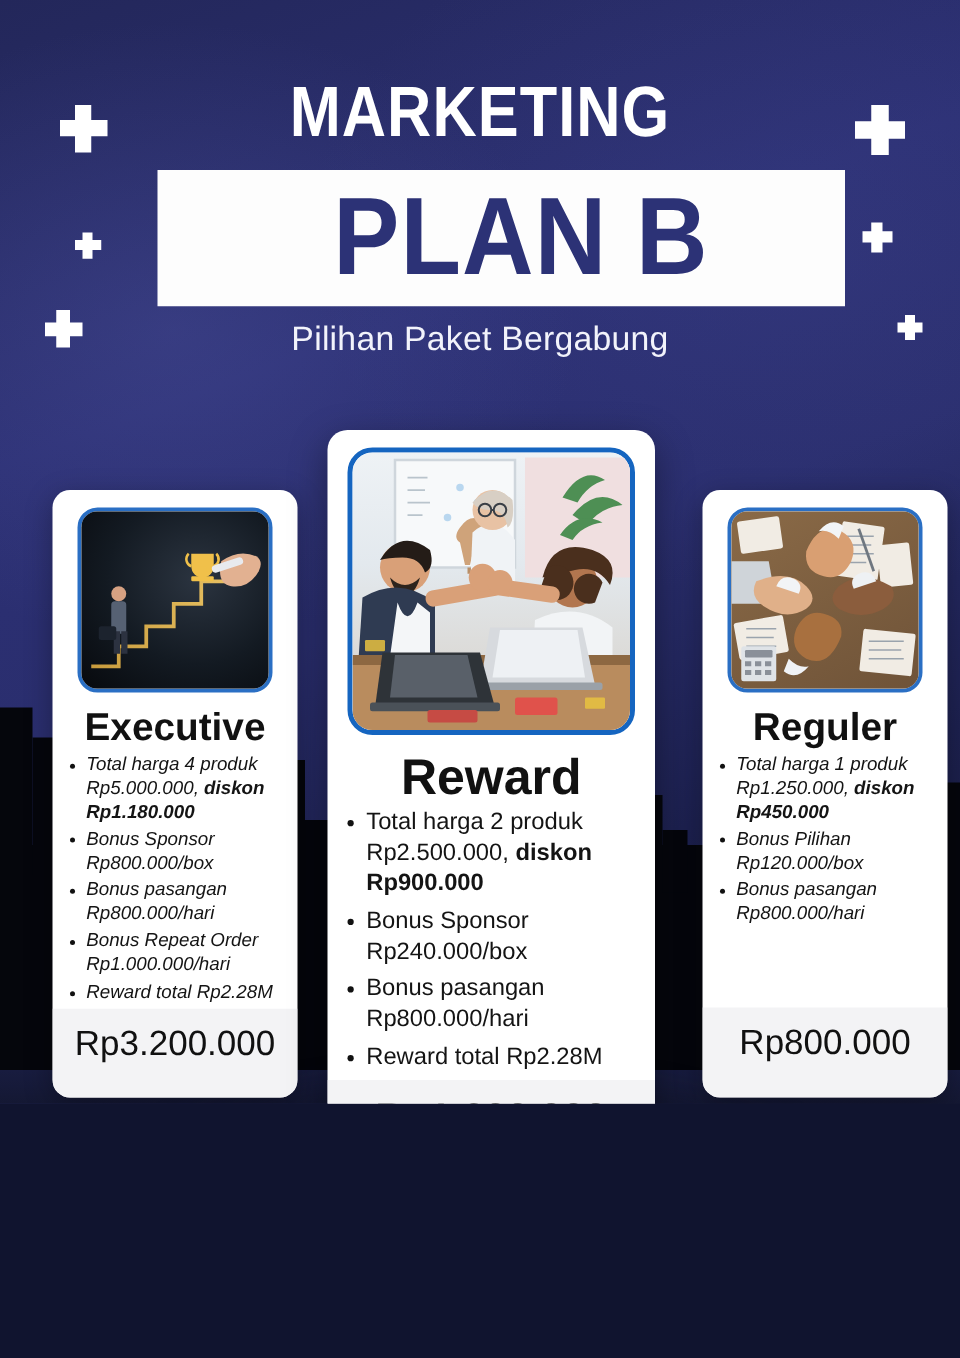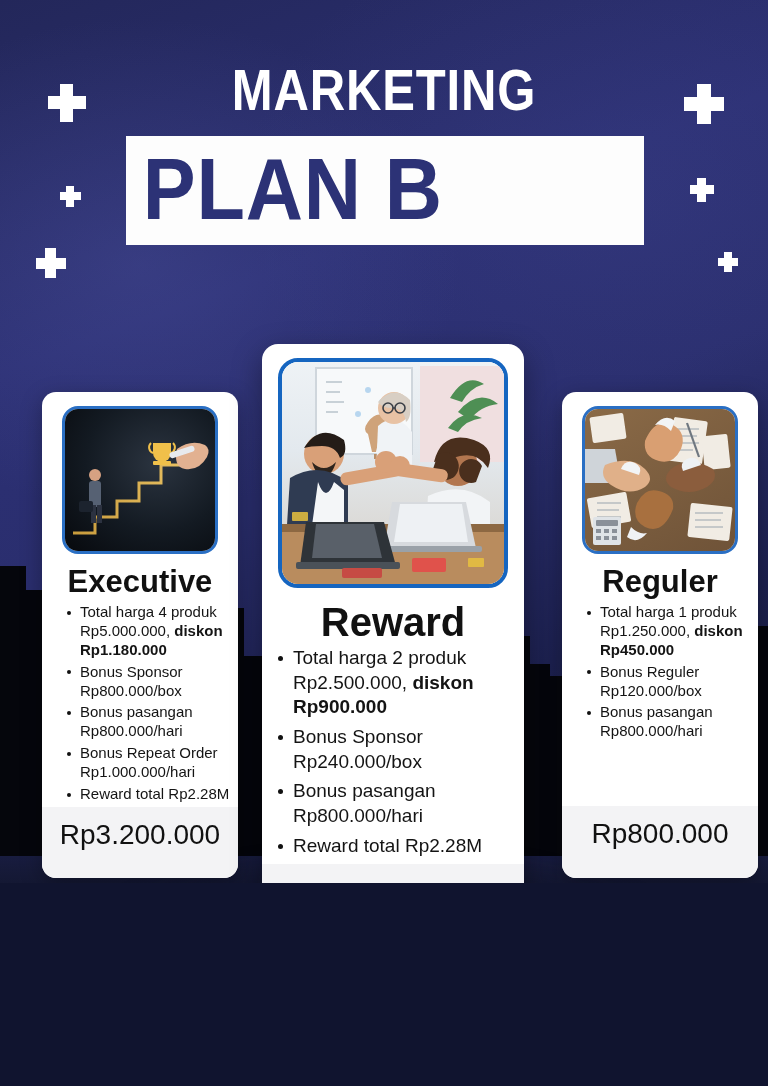--- a/index.html
+++ b/index.html
@@ -82,20 +82,22 @@
   }
   .title-box {
     position: absolute;
     left: 126px;
     top: 136px;
     width: 518px;
     height: 109px;
     background: #fdfdfd;
     display: flex;
     align-items: center;
+    justify-content: center;
+    padding-left: 32px;
   }
   .title-planb {
     color: #2c3276;
     font-size: 88px;
     font-weight: 700;
     line-height: 1;
     letter-spacing: 1px;
     transform: scaleX(0.9) translateY(-2px);
     font-family: "Liberation Sans Narrow", "Liberation Sans", sans-serif;
   }
@@ -158,21 +160,21 @@
   .title-side   { font-size: 31px; margin-top: 12px; }
   .title-center { font-size: 40px; margin-top: 14px; }
 
   .bullets {
     list-style: none;
     margin: 0;
     padding: 6px 8px 0 14px;
     color: #141414;
     flex: 1 1 auto;
   }
-  .bullets.side   { font-size: 15px; line-height: 1.26; padding-left: 24px; }
+  .bullets.side   { font-size: 15px; line-height: 1.26; padding-left: 13px; font-style: italic; }
   .bullets.center { font-size: 19px; line-height: 1.30; padding-top: 4px; }
   .bullets li {
     position: relative;
     padding-left: 14px;
     margin-bottom: 3px;
   }
   .bullets.center li { padding-left: 17px; margin-bottom: 5px; }
   .bullets li::before {
     content: "";
     position: absolute;
@@ -260,20 +262,21 @@
   <span class="plus" style="left:690px; top:178px; width:24px; height:9px;  margin-top:7px;"></span>
   <span class="plus" style="left:697px; top:178px; width:9px;  height:24px;"></span>
   <span class="plus" style="left:718px; top:252px; width:20px; height:8px;  margin-top:6px;"></span>
   <span class="plus" style="left:724px; top:252px; width:8px;  height:20px;"></span>
 
   <div class="header">
     <div class="title-marketing">MARKETING</div>
     <div class="title-box">
       <div class="title-planb">PLAN B</div>
     </div>
+    <div class="subtitle">Pilihan Paket Bergabung</div>
   </div>
 
   <div class="card card-side card-left">
     <div class="thumb thumb-side">
       <div class="art art-exec">
         <svg viewBox="0 0 150 142" preserveAspectRatio="none" style="position:absolute;inset:0;width:100%;height:100%;">
           <defs>
             <linearGradient id="gStair" x1="0" y1="0" x2="1" y2="0">
               <stop offset="0%" stop-color="#c89b3c"></stop>
                 <stop offset="100%" stop-color="#e8c163"></stop>
@@ -435,19 +438,19 @@
             <path d="M116 56 q-4 -10 -14 -6 q-8 4 -4 12 z" fill="#eef1f4"></path>
             <path d="M88 100 q-10 26 -28 18 q-14 -8 -8 -24 q8 -16 22 -12 q16 4 14 18 z" fill="#a8703f"></path>
             <path d="M62 124 q-10 12 -20 4 l4 -10 q8 8 16 6 z" fill="#f0f2f5"></path>
           </g>
         </svg>
       </div>
     </div>
     <div class="card-title title-side">Reguler</div>
     <ul class="bullets side">
       <li><span>Total harga 1 produk Rp1.250.000, </span><b>diskon Rp450.000</b></li>
-      <li><span>Bonus Reguler Rp120.000/box</span></li>
+      <li><span>Bonus Pilihan Rp120.000/box</span></li>
       <li><span>Bonus pasangan Rp800.000/hari</span></li>
     </ul>
     <div class="price price-side">Rp800.000</div>
   </div>
 
 </div>
 
 </body></html>

